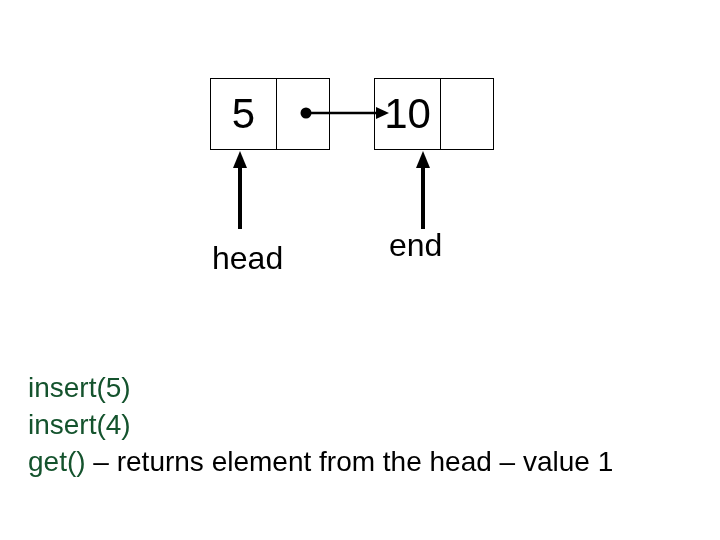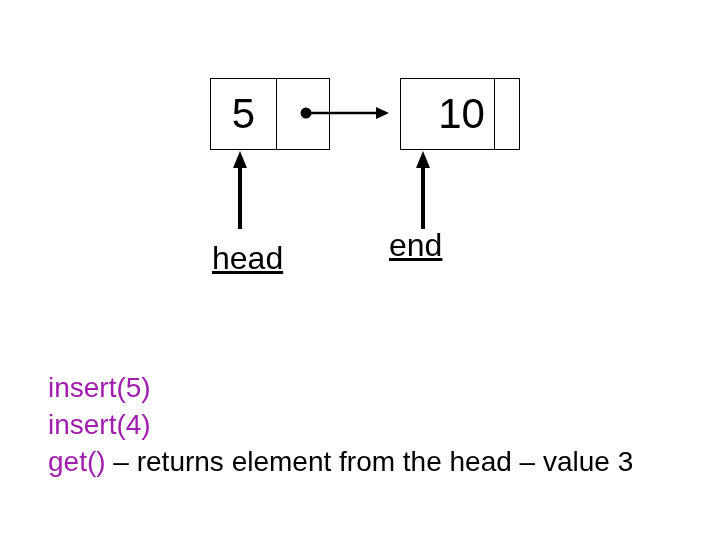--- a/index.html
+++ b/index.html
@@ -20,21 +20,21 @@
     position: absolute;
     top: 78px;
     width: 120px;
     height: 72px;
     border: 1px solid #000000;
     box-sizing: border-box;
     display: flex;
     background: #ffffff;
   }
   .node-1 { left: 210px; }
-  .node-2 { left: 400px; padding-left: 28px; }
+  .node-2 { left: 374px; }
   .cell.value-cell {
     width: 66px;
     border-right: 1px solid #000000;
     box-sizing: border-box;
     display: flex;
     align-items: center;
     justify-content: center;
   }
   .cell.pointer-cell {
     flex: 1;
@@ -51,33 +51,32 @@
     width: 720px;
     height: 540px;
     pointer-events: none;
   }
   .ref-label {
     position: absolute;
     font-size: 32px;
     line-height: 1;
     color: #000000;
     white-space: nowrap;
-    text-decoration: underline;
   }
   .head-label { left: 212px; top: 242px; }
   .end-label  { left: 389px; top: 229px; }
   .code-block {
     position: absolute;
     left: 28px;
     top: 369px;
     font-size: 28px;
     line-height: 37px;
     white-space: nowrap;
   }
-  .red { color: #a21caf; margin-left: 20px; }
+  .red { color: #14532d; }
   .black { color: #000000; }
 </style>
 </head>
 <body>
 
 <div class="slide">
 
   <div class="node node-1">
     <div class="cell value-cell">
       <span class="node-value">5</span>
@@ -111,16 +110,16 @@
       <polygon points="423,151 416,168 430,168" fill="#000000"></polygon>
     </g>
   </svg>
 
   <div class="ref-label head-label">head</div>
   <div class="ref-label end-label">end</div>
 
   <div class="code-block">
     <div class="red">insert(5)</div>
     <div class="red">insert(4)</div>
-    <div><span class="red">get()</span><span class="black"> – returns element from the head – value 3</span></div>
+    <div><span class="red">get()</span><span class="black"> – returns element from the head – value 1</span></div>
   </div>
 
 </div>
 
 </body></html>

